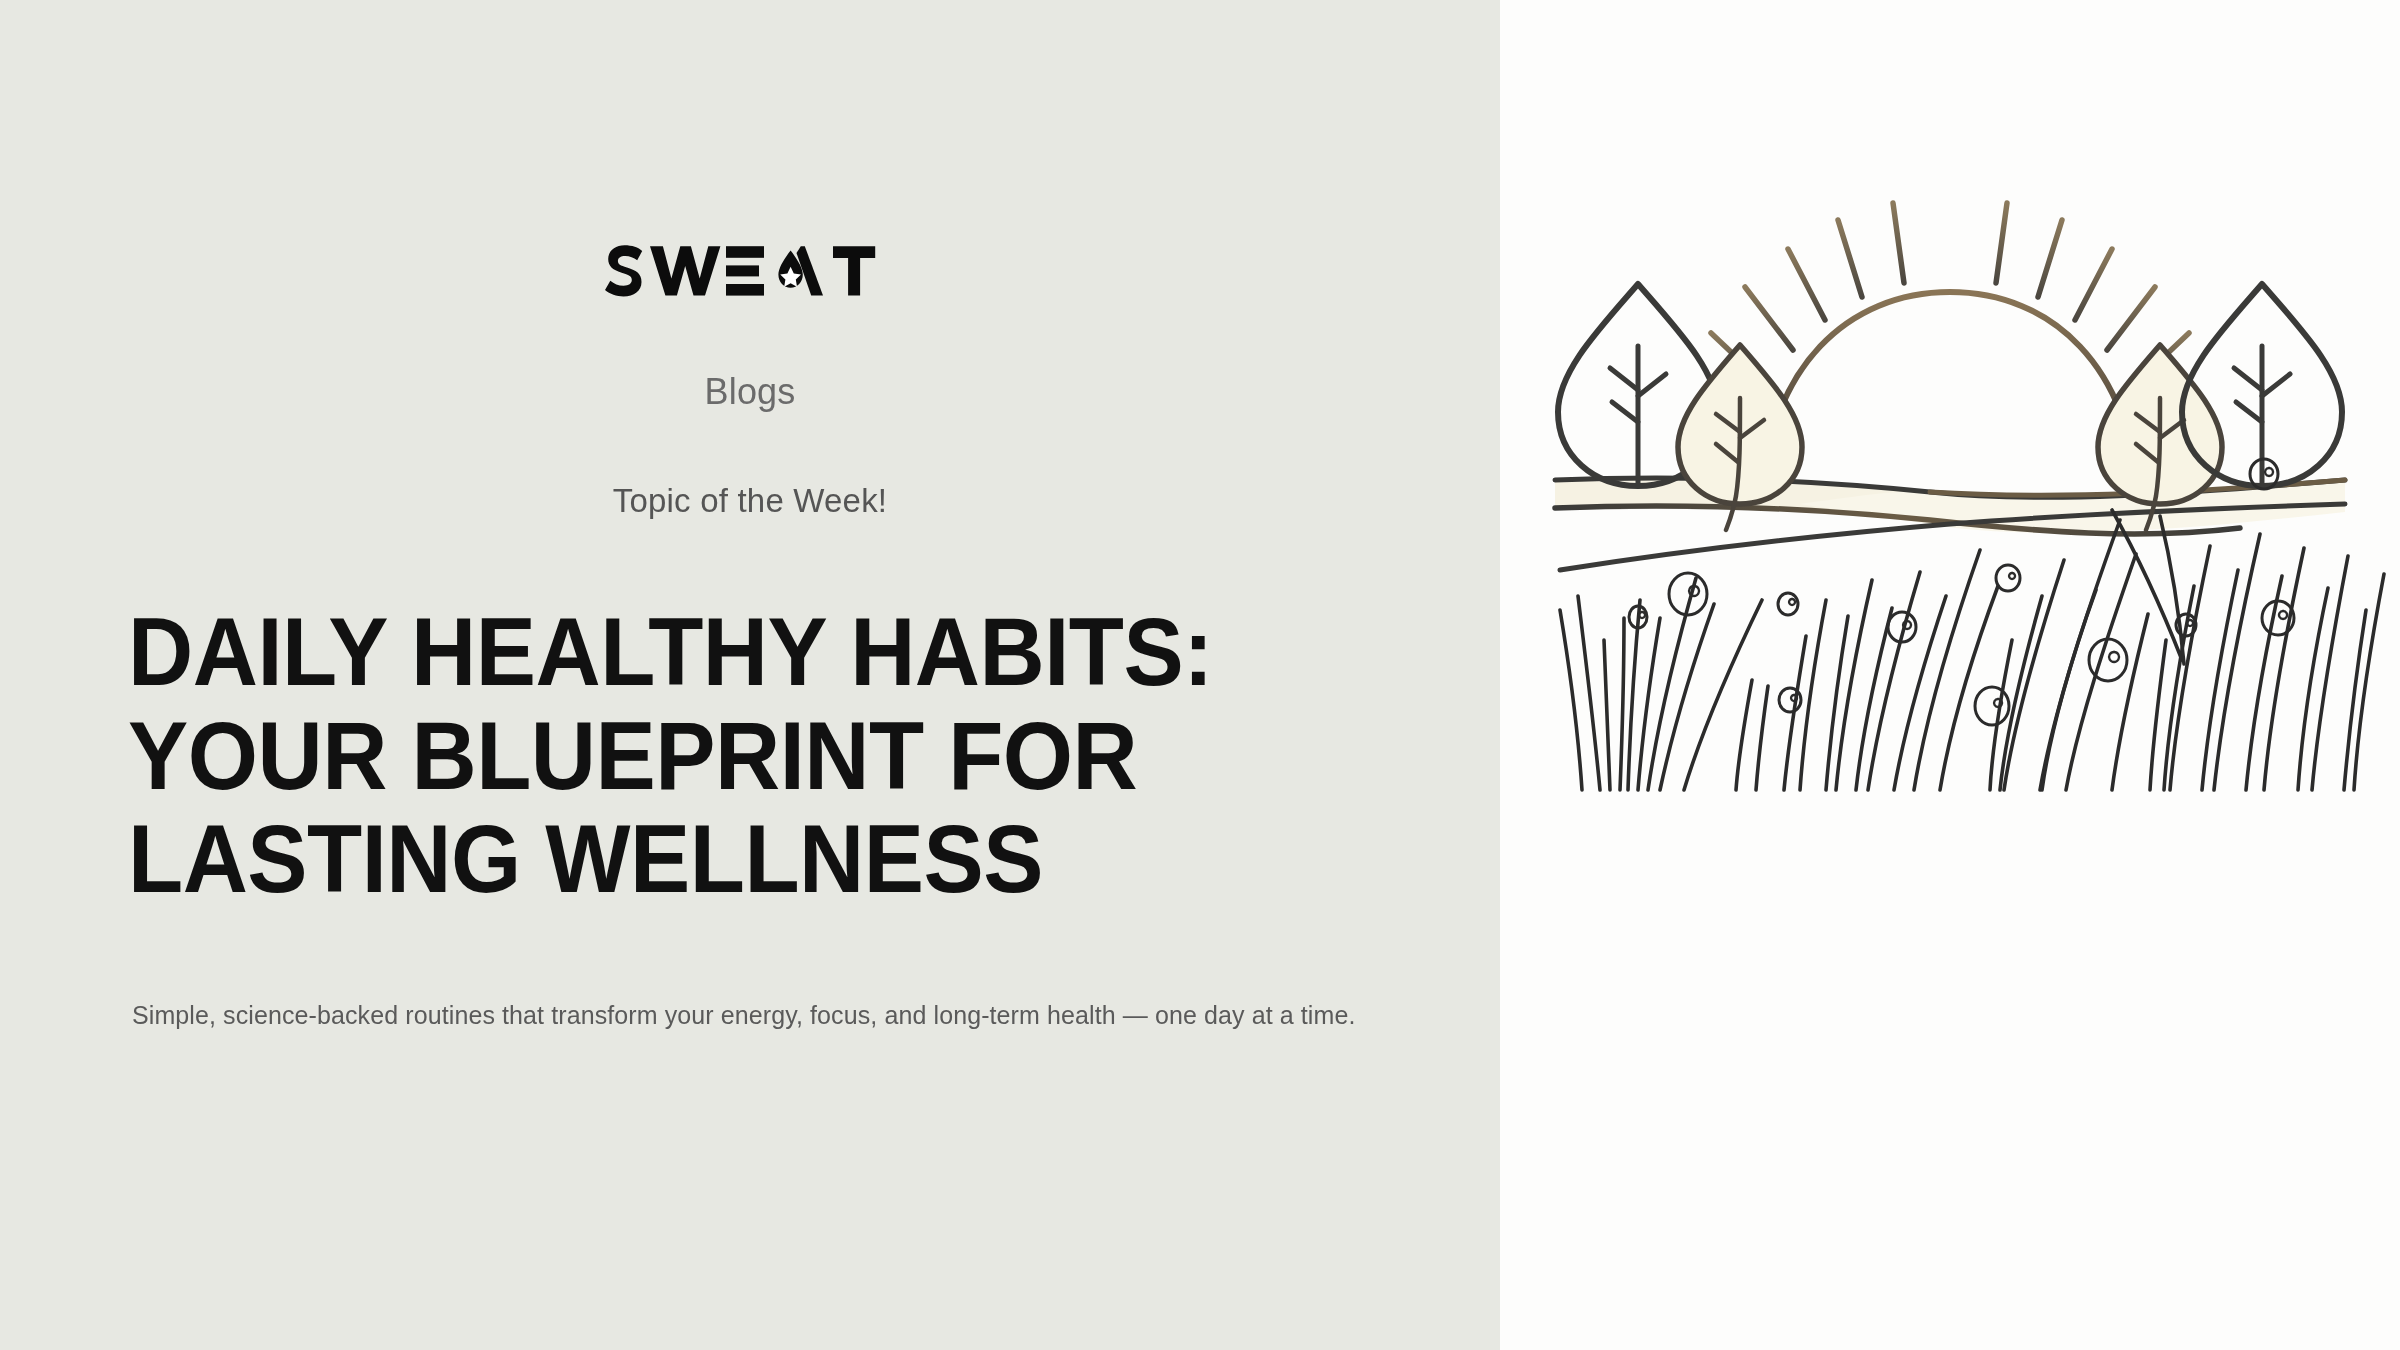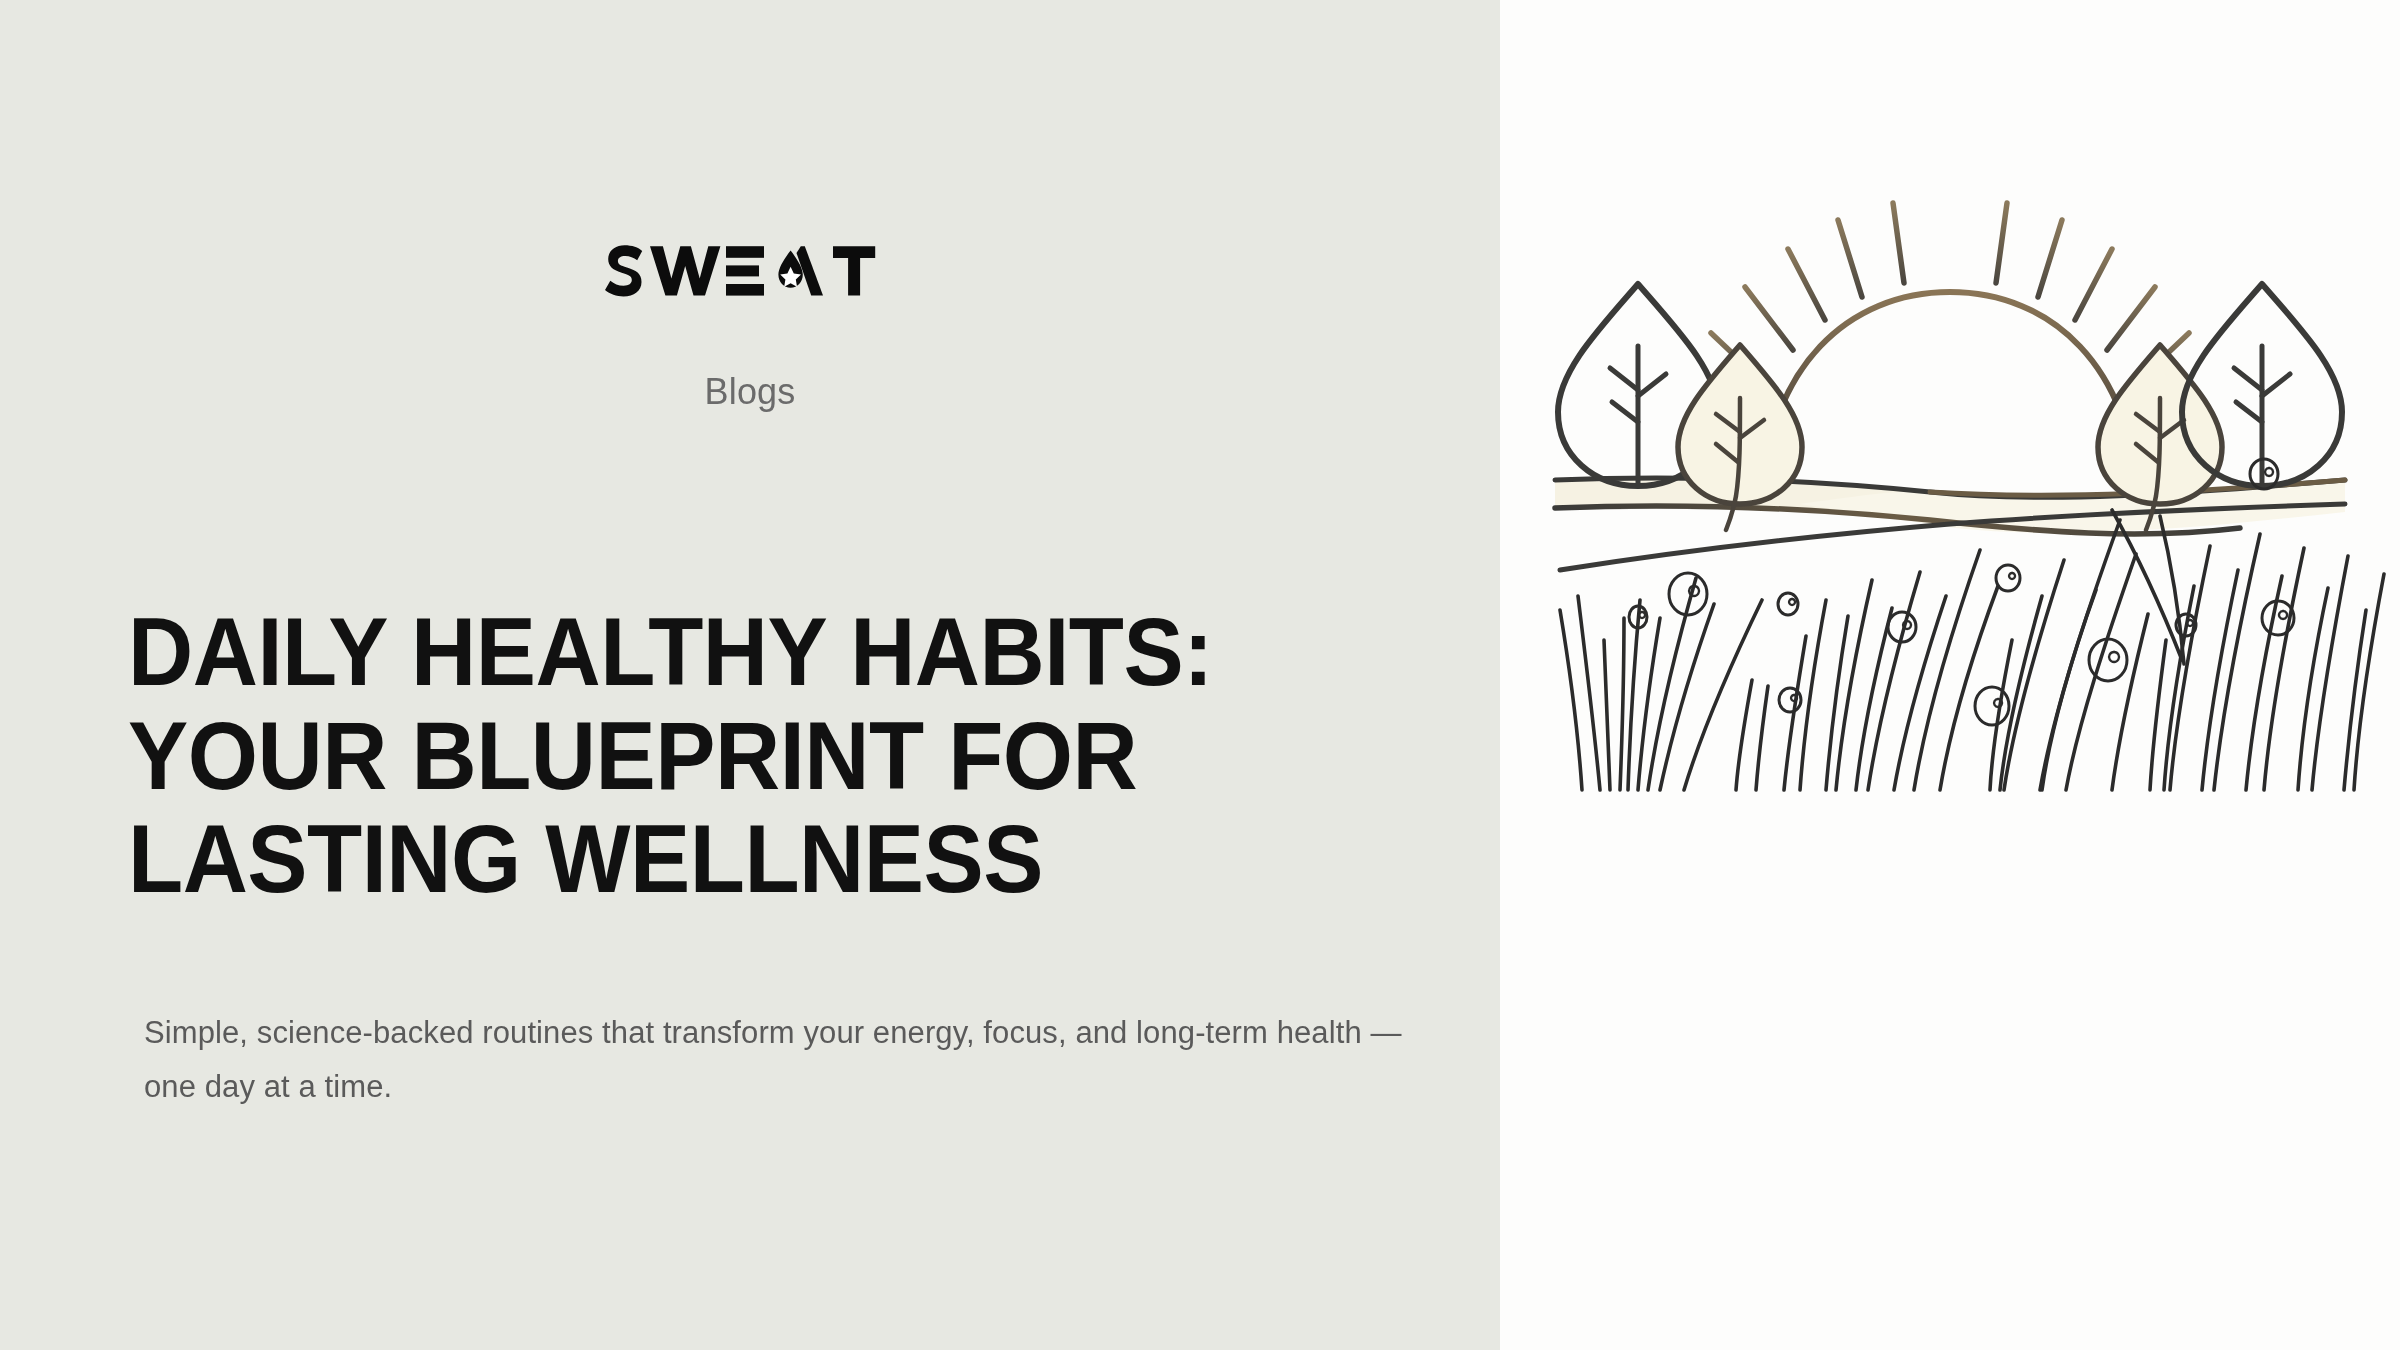--- a/index.html
+++ b/index.html
@@ -82,22 +82,22 @@
     transform: scaleX(0.94);
     transform-origin: left top;
     white-space: pre-line;
   }
 
   .subhead {
     position: absolute;
     left: 128px;
     top: 990px;
     width: 1290px;
-    margin: 16px;
-    font-size: 31px;
+    margin: 4px;
+    font-size: 25px;
     font-weight: 400;
     line-height: 1.75;
     color: #5a5a5a;
     letter-spacing: 0.1px;
   }
 
   
   .right-panel {
     position: relative;
     width: 900px;
@@ -141,20 +141,21 @@
             <path d="M214.8 4.2 233 53.6h-11.8L206.5 11l4.3-6.8h4Z"></path>
 
             <path d="M243 4.2v11.8h15.1v37.6h12V16h15.1V4.2H243Z"></path>
           </g>
 
           <path d="M200.6 24.8l3.2 6.6 7.2 1-5.2 5.1 1.2 7.2-6.4-3.4-6.4 3.4 1.2-7.2-5.2-5.1 7.2-1 3.2-6.6Z" fill="#ffffff"></path>
         </svg>
       </div>
 
       <p class="eyebrow-1">Blogs</p>
+      <p class="eyebrow-2">Topic of the Week!</p>
     </div>
 
     <h1 class="headline"><span>DAILY HEALTHY HABITS:
 YOUR BLUEPRINT FOR
 LASTING WELLNESS</span></h1>
 
     <p class="subhead">Simple, science-backed routines that transform your energy, focus, and long-term health — one day at a time.</p>
   </section>
 
   <section class="right-panel">

